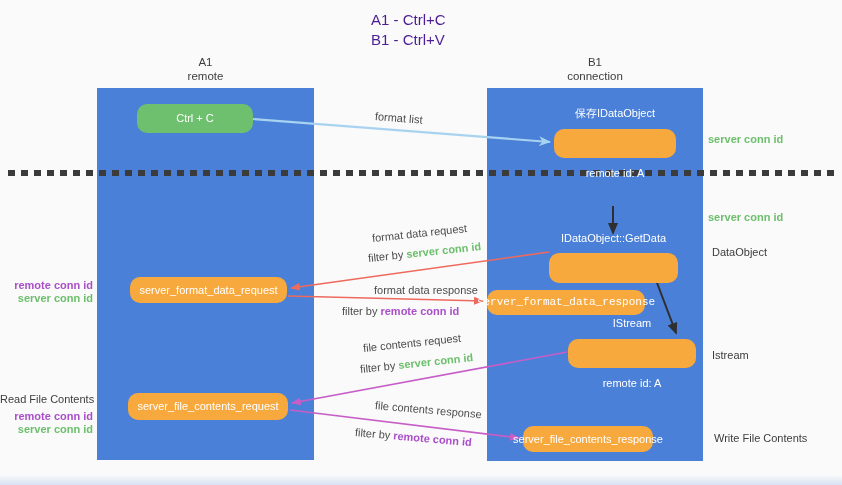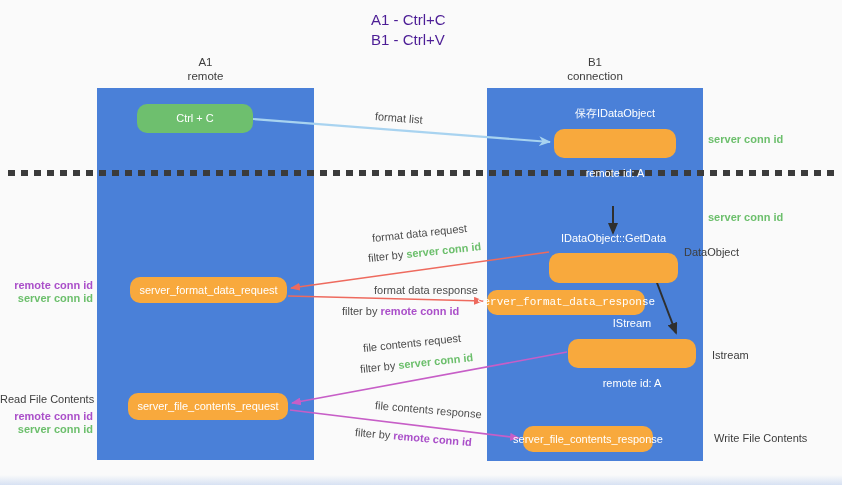--- a/index.html
+++ b/index.html
@@ -154,21 +154,21 @@
     <span>filter by</span><span class="green-txt gap">server conn id</span>
   </div>
 
   <div class="lbl" style="left:375px; top:399px; transform:rotate(5deg);">file contents response</div>
   <div class="lbl" style="left:355px; top:426px; transform:rotate(5deg);">
     <span>filter by</span><span class="purple-txt gap">remote conn id</span>
   </div>
 
   <div class="lbl green-txt" style="left:708px; top:133px;">server conn id</div>
   <div class="lbl green-txt" style="left:708px; top:211px;">server conn id</div>
-  <div class="lbl dark-txt" style="left:684px; top:246px;">DataObject</div>
+  <div class="lbl dark-txt" style="left:712px; top:246px;">DataObject</div>
   <div class="lbl dark-txt" style="left:712px; top:349px;">Istream</div>
   <div class="lbl dark-txt" style="left:714px; top:432px;">Write File Contents</div>
 
   <div class="lbl purple-txt right-align" style="left:0; top:279px; width:93px;">remote conn id</div>
   <div class="lbl green-txt right-align" style="left:0; top:292px; width:93px;">server conn id</div>
   <div class="lbl dark-txt right-align" style="left:0; top:393px; width:93px;">Read File Contents</div>
   <div class="lbl purple-txt right-align" style="left:0; top:410px; width:93px;">remote conn id</div>
   <div class="lbl green-txt right-align" style="left:0; top:423px; width:93px;">server conn id</div>
 
   <div class="footer-fade"></div>

